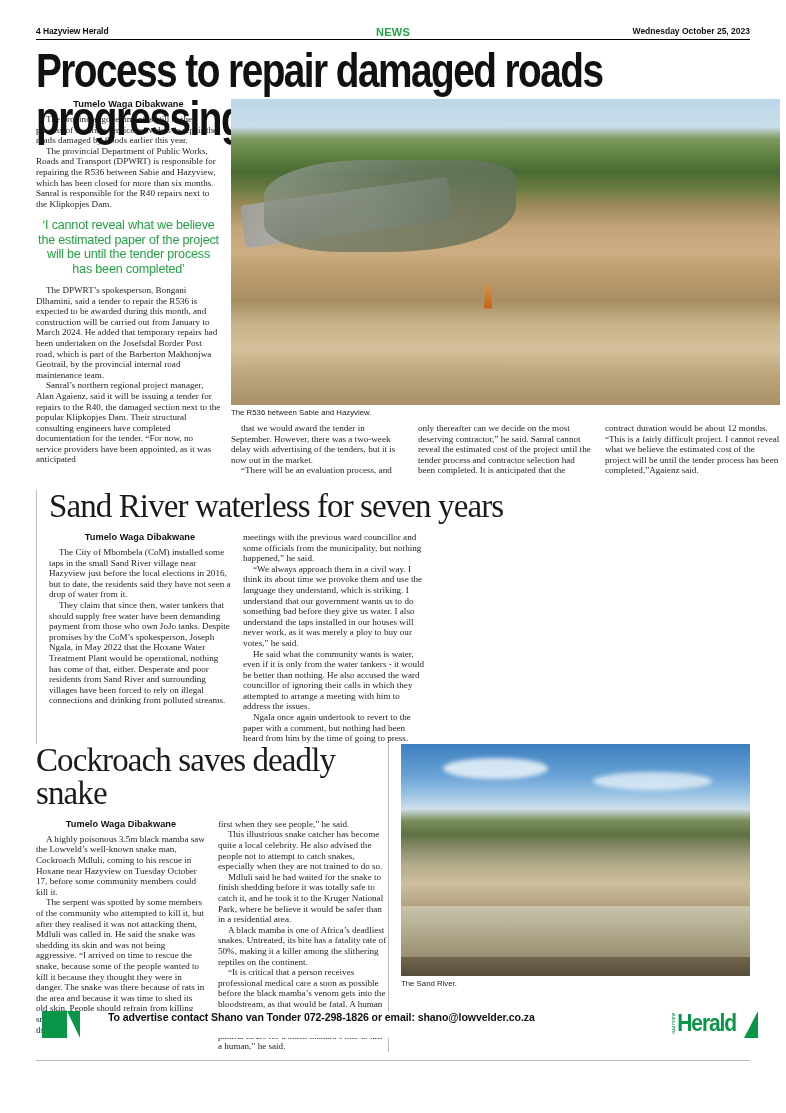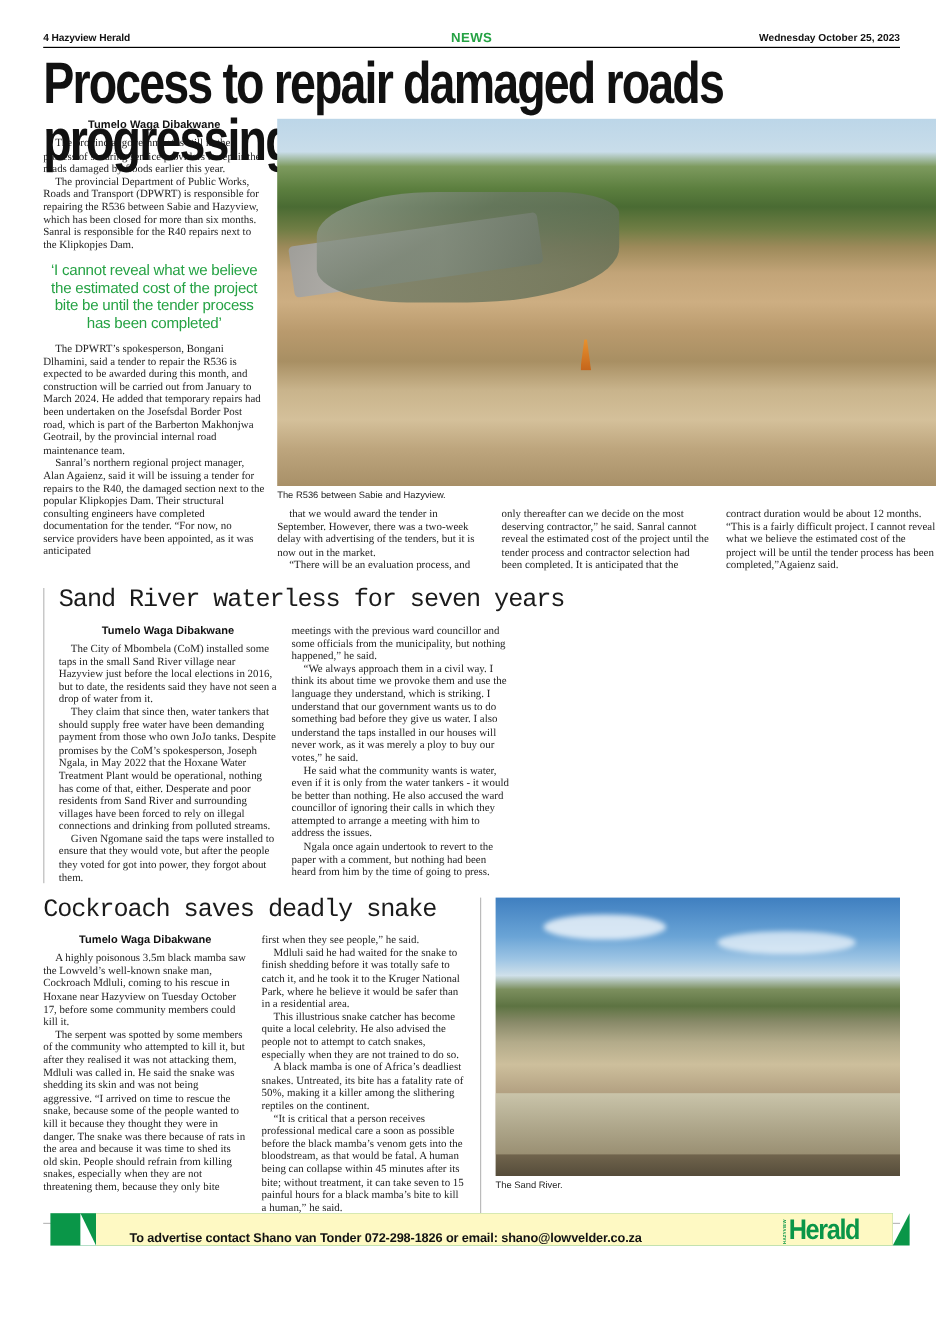--- a/index.html
+++ b/index.html
@@ -62,23 +62,23 @@
     font-size: 40px;
     line-height: 0.98;
     letter-spacing: -1.6px;
     margin: 7px 0 10px 0;
     color: #111;
     transform: scaleY(1.22) scaleX(0.97);
     transform-origin: left top;
     height: 42px;
   }
   h2.sec-head {
-    font-family: Liberation Mono, monospace;
+    font-family: Liberation Serif, serif;
     font-weight: normal;
-    font-size: 21px;
+    font-size: 33px;
     line-height: 1.0;
     letter-spacing: -0.9px;
     margin: 0 0 9px 0;
     color: #1b1b1b;
   }
 
   .byline {
     font-family: "Liberation Sans", sans-serif;
     font-weight: bold;
     font-size: 9.2px;
@@ -154,22 +154,22 @@
     margin-top: 14px;
   }
   .band2-left { width: 338px; flex: none; }
   .band2-right { flex: 1; border-left: 1px solid #bbb; padding-left: 12px; }
   .band2-right .cols { display: flex; gap: 12px; }
   .band2-right .cols .col { width: 182px; }
 
   
   .band3 {
     display: flex;
-    gap: 12px;
-    margin-top: 12px;
+    gap: 0;
+    margin-top: 0;
   }
   .band3-left { width: 352px; flex: none; }
   .band3-left .cols { display: flex; gap: 12px; }
   .band3-left .cols .col { width: 170px; }
   .band3-right { flex: 1; border-left: 1px solid #bbb; padding-left: 12px; }
 
   
   .footer-rule {
     border-top: 1px solid #bbb;
     margin: 8px 0 0 0;
@@ -177,26 +177,26 @@
   .adbar {
     position: absolute;
     left: 42px; right: 42px;
     bottom: 44px;
     height: 27px;
     background: #0a9648;
     display: flex;
     align-items: center;
   }
   .adbar-white {
-    background: #fef9c3;
+    background: #ffffff;
     height: 27px;
     flex: 1;
     margin-left: 38px;
     display: flex;
-    align-items: flex-end;
+    align-items: flex-start;
     position: relative;
   }
   .adbar-white:before {
     content: "";
     position: absolute;
     left: -13px; top: 0;
     width: 0; height: 0;
     border-style: solid;
     border-width: 27px 0 0 13px;
     border-color: transparent transparent transparent #fff;
@@ -206,21 +206,21 @@
     font-weight: bold;
     font-size: 10.6px;
     color: #111;
     margin-left: 28px;
     letter-spacing: -0.1px;
   }
   .herald-logo {
     display: flex;
     align-items: center;
     margin-left: auto;
-    margin-right: 28px;
+    margin-right: 8px;
     position: relative;
   }
   .herald-tiny {
     writing-mode: vertical-rl;
     transform: rotate(180deg);
     font-family: "Liberation Sans", sans-serif;
     font-size: 3.6px;
     font-weight: bold;
     color: #0a9648;
     letter-spacing: 0.2px;
@@ -350,21 +350,21 @@
     <div class="masthead-center" style="top:26px;">NEWS</div>
   </div>
 
   <h1 class="main-head">Process to repair damaged roads progressing</h1>
 
   <div class="block1">
     <div class="col col-narrow">
       <div class="byline">Tumelo Waga Dibakwane</div>
       <p>The provincial government is still in the process of securing service providers to repair the roads damaged by floods earlier this year.</p>
       <p>The provincial Department of Public Works, Roads and Transport (DPWRT) is responsible for repairing the R536 between Sabie and Hazyview, which has been closed for more than six months. Sanral is responsible for the R40 repairs next to the Klipkopjes Dam.</p>
-      <div class="pullquote">‘I cannot reveal what we believe the estimated cost of the project bite be until the tender process has been completed’</div>
+      <div class="pullquote">‘I cannot reveal what we believe the estimated paper of the project will be until the tender process has been completed’</div>
       <p>The DPWRT’s spokesperson, Bongani Dlhamini, said a tender to repair the R536 is expected to be awarded during this month, and construction will be carried out from January to March 2024. He added that temporary repairs had been undertaken on the Josefsdal Border Post road, which is part of the Barberton Makhonjwa Geotrail, by the provincial internal road maintenance team.</p>
       <p>Sanral’s northern regional project manager, Alan Agaienz, said it will be issuing a tender for repairs to the R40, the damaged section next to the popular Klipkopjes Dam. Their structural consulting engineers have completed documentation for the tender. “For now, no service providers have been appointed, as it was anticipated</p>
     </div>
 
     <div class="photo-wrap">
       <div class="photo img-road">
         <div class="road-strip"></div>
         <div class="cone"></div>
       </div>
       <div class="caption">The R536 between Sabie and Hazyview.</div>
@@ -386,21 +386,20 @@
 
   <div class="band2">
 
     <div class="band2-right">
       <h2 class="sec-head">Sand River waterless for seven years</h2>
       <div class="cols">
         <div class="col">
           <div class="byline">Tumelo Waga Dibakwane</div>
           <p>The City of Mbombela (CoM) installed some taps in the small Sand River village near Hazyview just before the local elections in 2016, but to date, the residents said they have not seen a drop of water from it.</p>
           <p>They claim that since then, water tankers that should supply free water have been demanding payment from those who own JoJo tanks. Despite promises by the CoM’s spokesperson, Joseph Ngala, in May 2022 that the Hoxane Water Treatment Plant would be operational, nothing has come of that, either. Desperate and poor residents from Sand River and surrounding villages have been forced to rely on illegal connections and drinking from polluted streams.</p>
-          <p>Given Ngomane said the taps were installed to ensure that they would vote, but after the people they voted for got into power, they forgot about them.</p>
         </div>
         <div class="col">
           <p class="noindent">meetings with the previous ward councillor and some officials from the municipality, but nothing happened,” he said.</p>
           <p>“We always approach them in a civil way. I think its about time we provoke them and use the language they understand, which is striking. I understand that our government wants us to do something bad before they give us water. I also understand the taps installed in our houses will never work, as it was merely a ploy to buy our votes,” he said.</p>
           <p>He said what the community wants is water, even if it is only from the water tankers - it would be better than nothing. He also accused the ward councillor of ignoring their calls in which they attempted to arrange a meeting with him to address the issues.</p>
           <p>Ngala once again undertook to revert to the paper with a comment, but nothing had been heard from him by the time of going to press.</p>
         </div>
       </div>
     </div>
   </div>
@@ -409,22 +408,22 @@
     <div class="band3-left">
       <h2 class="sec-head">Cockroach saves deadly snake</h2>
       <div class="cols">
         <div class="col">
           <div class="byline">Tumelo Waga Dibakwane</div>
           <p>A highly poisonous 3.5m black mamba saw the Lowveld’s well-known snake man, Cockroach Mdluli, coming to his rescue in Hoxane near Hazyview on Tuesday October 17, before some community members could kill it.</p>
           <p>The serpent was spotted by some members of the community who attempted to kill it, but after they realised it was not attacking them, Mdluli was called in. He said the snake was shedding its skin and was not being aggressive. “I arrived on time to rescue the snake, because some of the people wanted to kill it because they thought they were in danger. The snake was there because of rats in the area and because it was time to shed its old skin. People should refrain from killing snakes, especially when they are not threatening them, because they only bite</p>
         </div>
         <div class="col">
           <p class="noindent">first when they see people,” he said.</p>
+          <p>This illustrious snake catcher has become quite a local celebrity. He also advised the people not to attempt to catch snakes, especially when they are not trained to do so.</p>
           <p>Mdluli said he had waited for the snake to finish shedding before it was totally safe to catch it, and he took it to the Kruger National Park, where he believe it would be safer than in a residential area.</p>
-          <p>This illustrious snake catcher has become quite a local celebrity. He also advised the people not to attempt to catch snakes, especially when they are not trained to do so.</p>
           <p>A black mamba is one of Africa’s deadliest snakes. Untreated, its bite has a fatality rate of 50%, making it a killer among the slithering reptiles on the continent.</p>
           <p>“It is critical that a person receives professional medical care a soon as possible before the black mamba’s venom gets into the bloodstream, as that would be fatal. A human being can collapse within 45 minutes after its bite; without treatment, it can take seven to 15 painful hours for a black mamba’s bite to kill a human,” he said.</p>
         </div>
       </div>
     </div>
 
     <div class="band3-right">
       <div class="photo img-river">
         <div class="cloud"></div>
         <div class="cloud2"></div>

